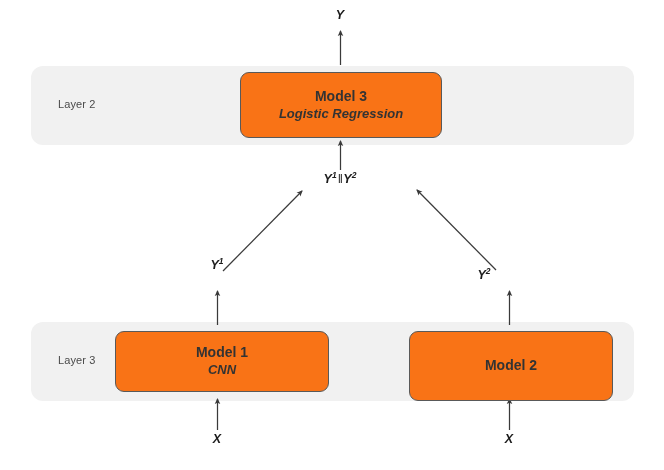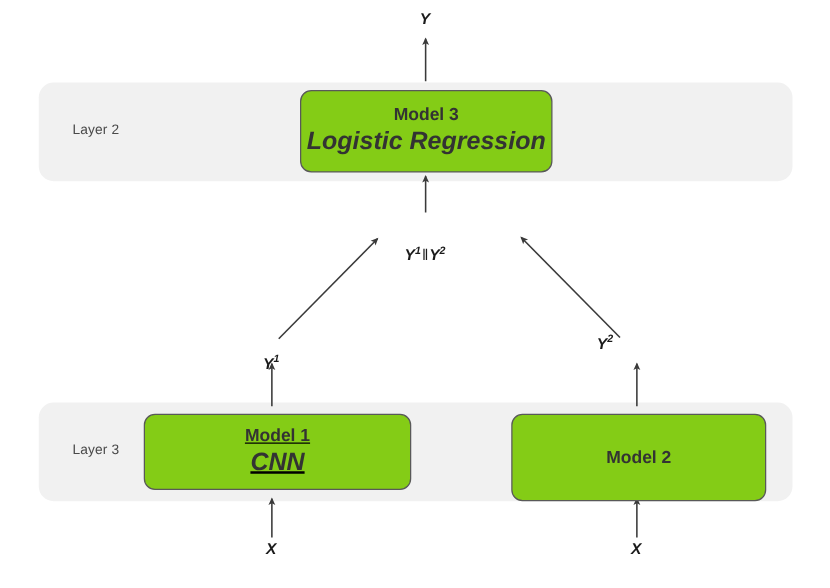--- a/index.html
+++ b/index.html
@@ -51,21 +51,21 @@
     font-weight: 400;
     color: #4a4a4a;
     letter-spacing: 0.1px;
     white-space: nowrap;
   }
   #layer-label-2 { left: 58px; top: 98px; }
   #layer-label-1 { left: 58px; top: 354px; }
 
   .model-box {
     position: absolute;
-    background: #84cc16;
+    background: #f97316;
     border: 1.6px solid #595959;
     border-radius: 9px;
     box-sizing: border-box;
     display: flex;
     flex-direction: column;
     align-items: center;
     justify-content: center;
     text-align: center;
     line-height: 1.28;
   }
@@ -73,35 +73,34 @@
     left: 240px;
     top: 72px;
     width: 202px;
     height: 66px;
   }
   #model-box-1 {
     left: 115px;
     top: 331px;
     width: 214px;
     height: 61px;
-    text-decoration: underline;
   }
   #model-box-2 {
     left: 409px;
     top: 331px;
     width: 204px;
     height: 70px;
   }
   .model-title {
     font-size: 14px;
     font-weight: bold;
     color: #333333;
   }
   .model-sub {
-    font-size: 20px;
+    font-size: 13px;
     font-weight: bold;
     font-style: italic;
     color: #333333;
   }
 
   .var-label {
     position: absolute;
     font-size: 12.5px;
     font-weight: bold;
     font-style: italic;
@@ -116,22 +115,22 @@
     vertical-align: super;
     line-height: 0;
   }
   .var-label .par {
     font-style: normal;
     font-weight: normal;
     letter-spacing: -0.5px;
     padding: 0 1px;
   }
   #label-y-out   { left: 340px; top: 8px; }
-  #label-concat  { left: 340px; top: 172px; margin-top: 25px; }
-  #label-y1      { left: 217px; top: 284px; }
+  #label-concat  { left: 340px; top: 172px; }
+  #label-y1      { left: 217px; top: 258px; }
   #label-y2      { left: 484px; top: 268px; }
   #label-x1      { left: 217px; top: 432px; }
   #label-x2      { left: 509px; top: 432px; }
 </style>
 </head>
 <body>
 
 <div id="diagram-root">
 
   <div class="layer-band" id="layer-band-2"></div>

